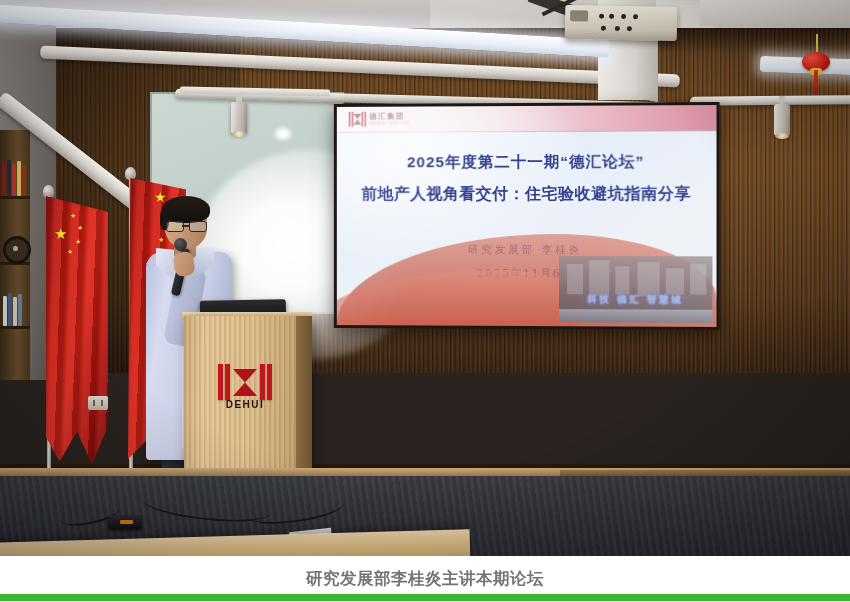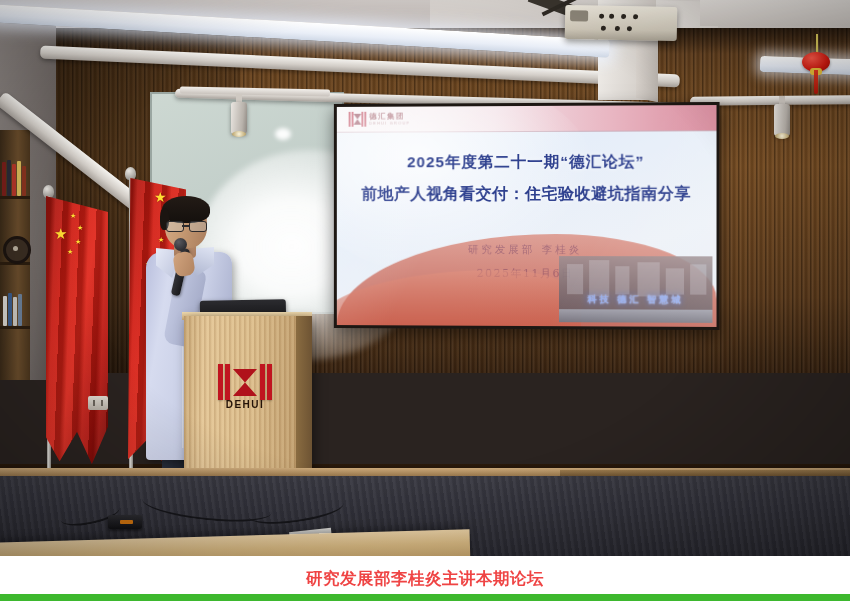--- a/index.html
+++ b/index.html
@@ -270,21 +270,21 @@
       background:linear-gradient(180deg,#f1f0ec,#d8d6d0);transform:rotate(-6deg);}
   .fg-paper2{position:absolute;left:408px;top:534px;width:48px;height:18px;
       background:linear-gradient(180deg,#efeeea,#d2d0ca);transform:rotate(4deg);}
 
   .vig{position:absolute;left:0;top:0;width:850px;height:556px;pointer-events:none;
       background:radial-gradient(ellipse at 48% 44%,rgba(0,0,0,0) 52%,rgba(0,0,0,.30) 100%);}
 
   
   #caption{position:absolute;left:0;top:556px;width:850px;height:46px;background:#ffffff;
       display:flex;align-items:center;justify-content:center;}
-  #caption .cap-text{font-size:16.5px;font-weight:bold;color:#ef4444;letter-spacing:.5px;}
+  #caption .cap-text{font-size:16.5px;font-weight:bold;color:#737373;letter-spacing:.5px;}
   #greenbar{position:absolute;left:0;top:594px;width:850px;height:7px;}
 </style>
 </head>
 <body>
 
 <div id="stage">
 
   <div id="photo">
 
     <div class="ceiling"></div>

